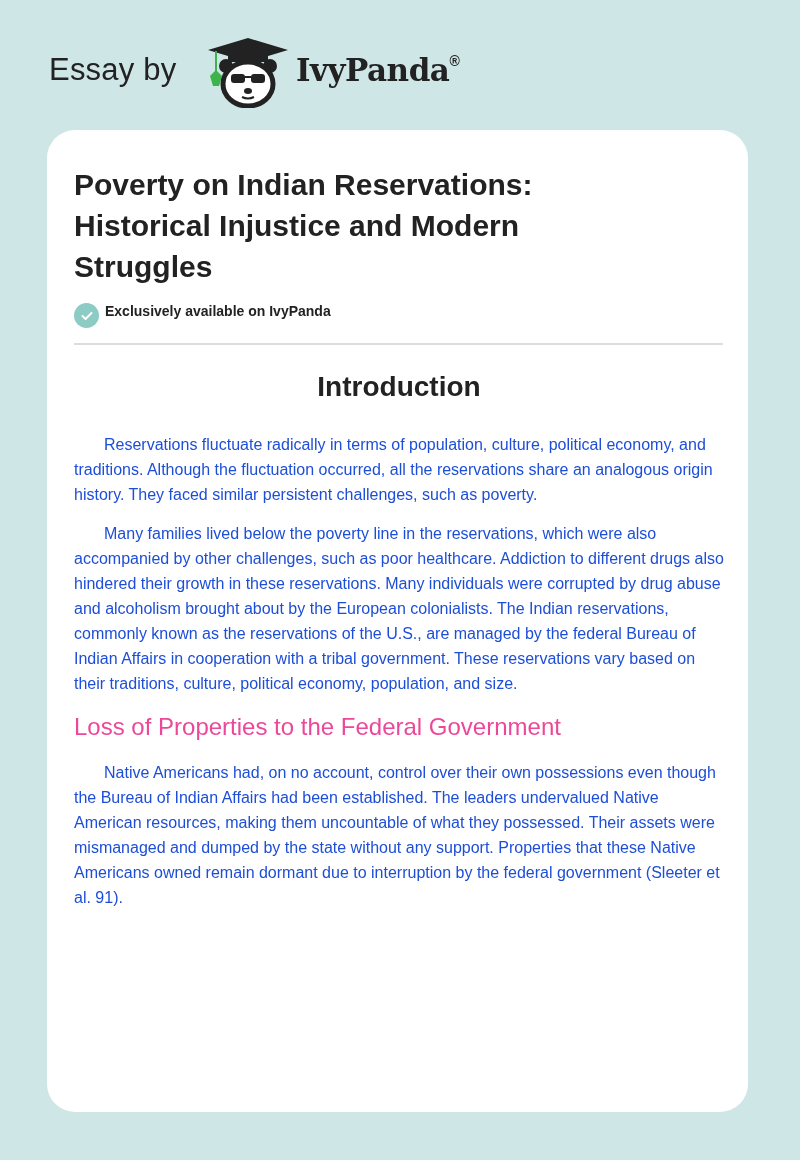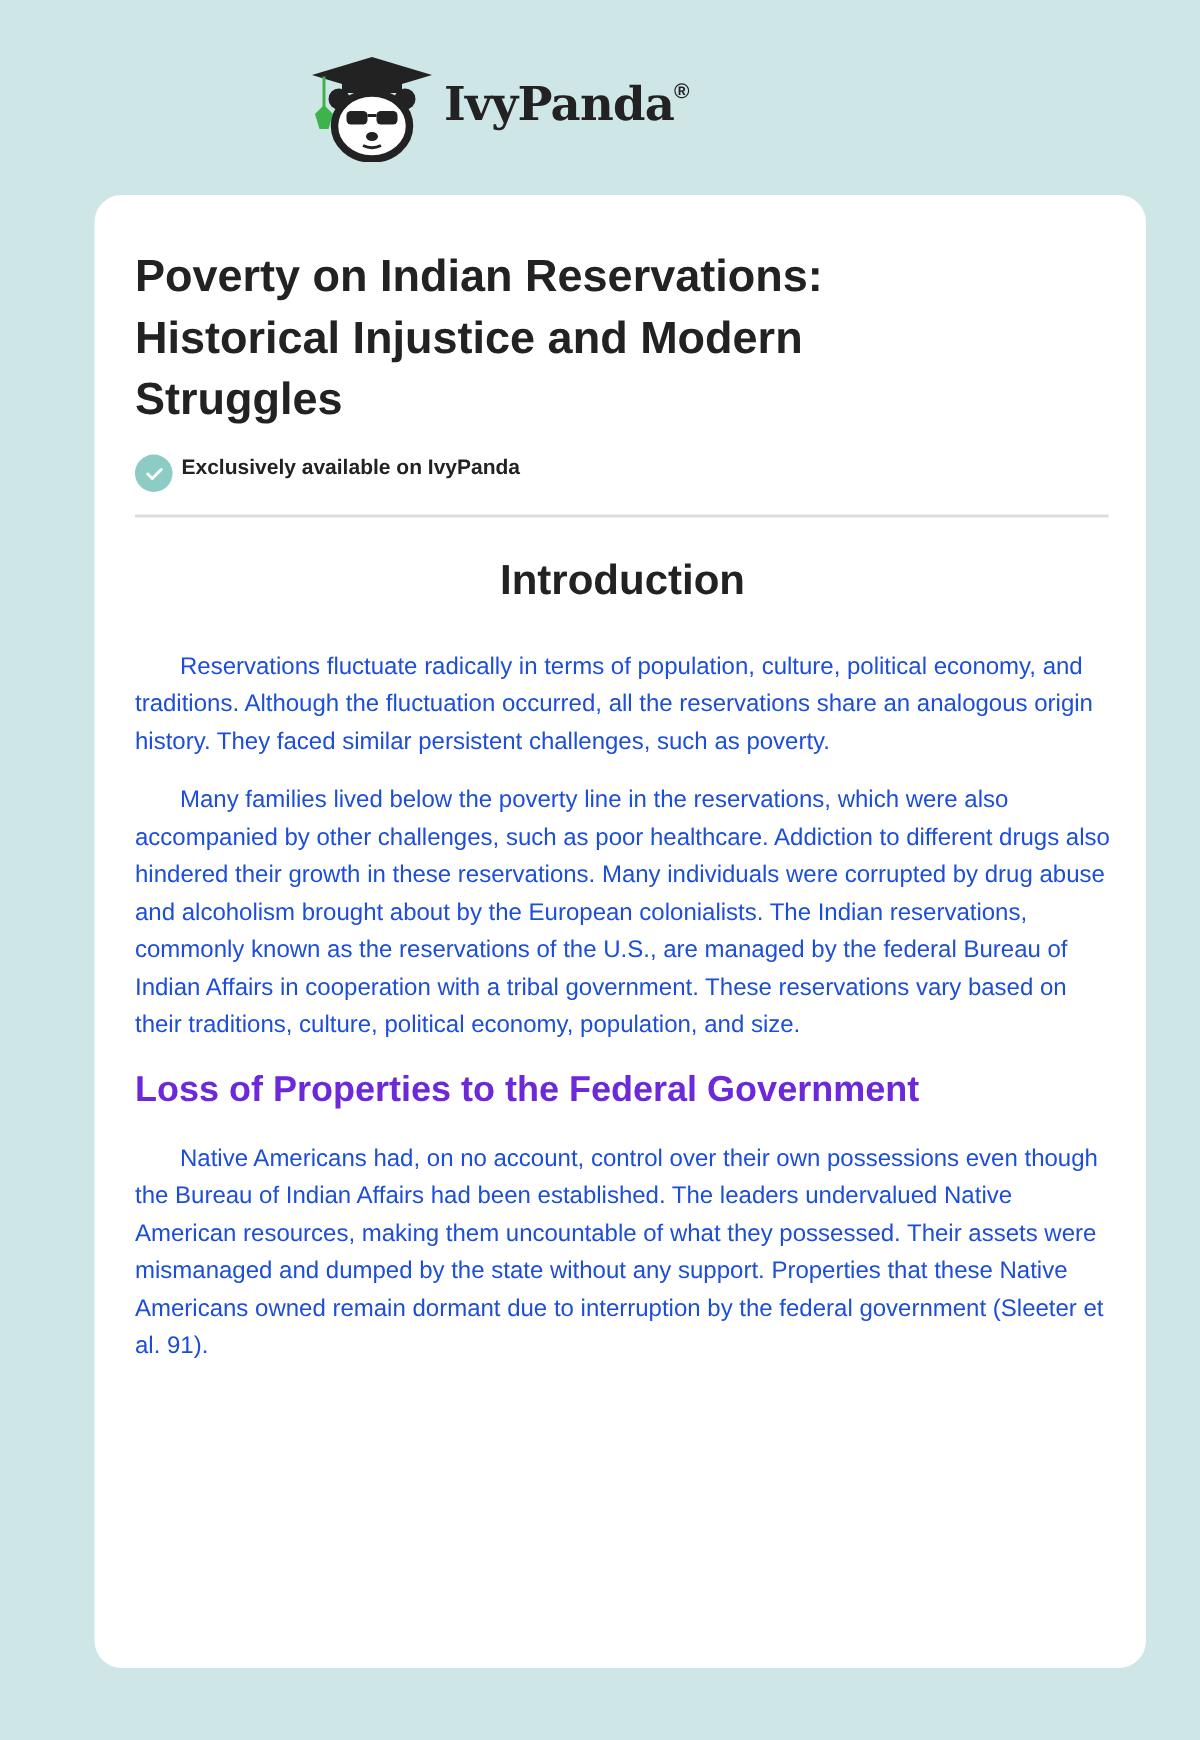--- a/index.html
+++ b/index.html
@@ -21,49 +21,50 @@
     .logo-icon { position: absolute; left: 202px; top: 36px; width: 92px; height: 72px; }
     .brand {
       position: absolute; left: 296px; top: 52px;
       font-family: "DejaVu Serif", serif; font-weight: bold;
       font-size: 31px; color: #222; letter-spacing: -0.5px;
     }
     .brand sup { font-size: 14px; position: relative; top: -4px; font-family: "Liberation Sans", sans-serif; font-weight: bold; }
     .card {
       position: absolute; left: 47px; top: 130px;
       width: 701px; height: 982px;
-      background: #ffffff; border-radius: 18px; margin-left: 16px;
+      background: #ffffff; border-radius: 28px;
     }
     .content { position: absolute; left: 27px; top: 34px; width: 650px; }
     h1 {
       margin: 0; font-size: 30px; line-height: 41px; font-weight: bold; color: #222;
       width: 520px;
     }
     .exclusive { display: flex; margin-top: 16px; height: 26px; }
     .check {
       width: 25px; height: 25px; border-radius: 50%; background: #8cccc4;
       display: flex; align-items: center; justify-content: center; margin-right: 6px;
     }
     .exclusive-text { font-size: 14px; font-weight: bold; color: #222; }
     .divider { height: 2px; background: #dddddd; margin-top: 14px; width: 649px; }
     h2 {
       margin: 0; font-size: 28px; line-height: 41px; font-weight: bold; color: #222;
     }
     h3 {
-      margin: 0; font-size: 24px; line-height: 32px; font-weight: bold; color: #6d28d9;
+      margin: 0; font-size: 24px; line-height: 32px; font-weight: normal; color: #ec4899;
     }
     p {
       margin: 0; font-size: 16px; line-height: 25px; color: #1d4ed8;
       text-indent: 30px;
     }
   </style>
 </head>
 <body>
 
 <div class="header">
+  <span class="essay-by">Essay by</span>
   <svg class="logo-icon" viewBox="0 0 92 72">
 
     <polygon points="6,14 46,2 86,14 46,26" fill="#222"></polygon>
     <rect x="26" y="16" width="40" height="10" fill="#222"></rect>
 
     <line x1="14" y1="15" x2="14" y2="40" stroke="#3cb44b" stroke-width="2"></line>
     <path d="M8,40 L14,34 L20,40 L17,50 L11,50 Z" fill="#3cb44b"></path>
 
     <circle cx="24" cy="30" r="7" fill="#222"></circle>
     <circle cx="68" cy="30" r="7" fill="#222"></circle>

